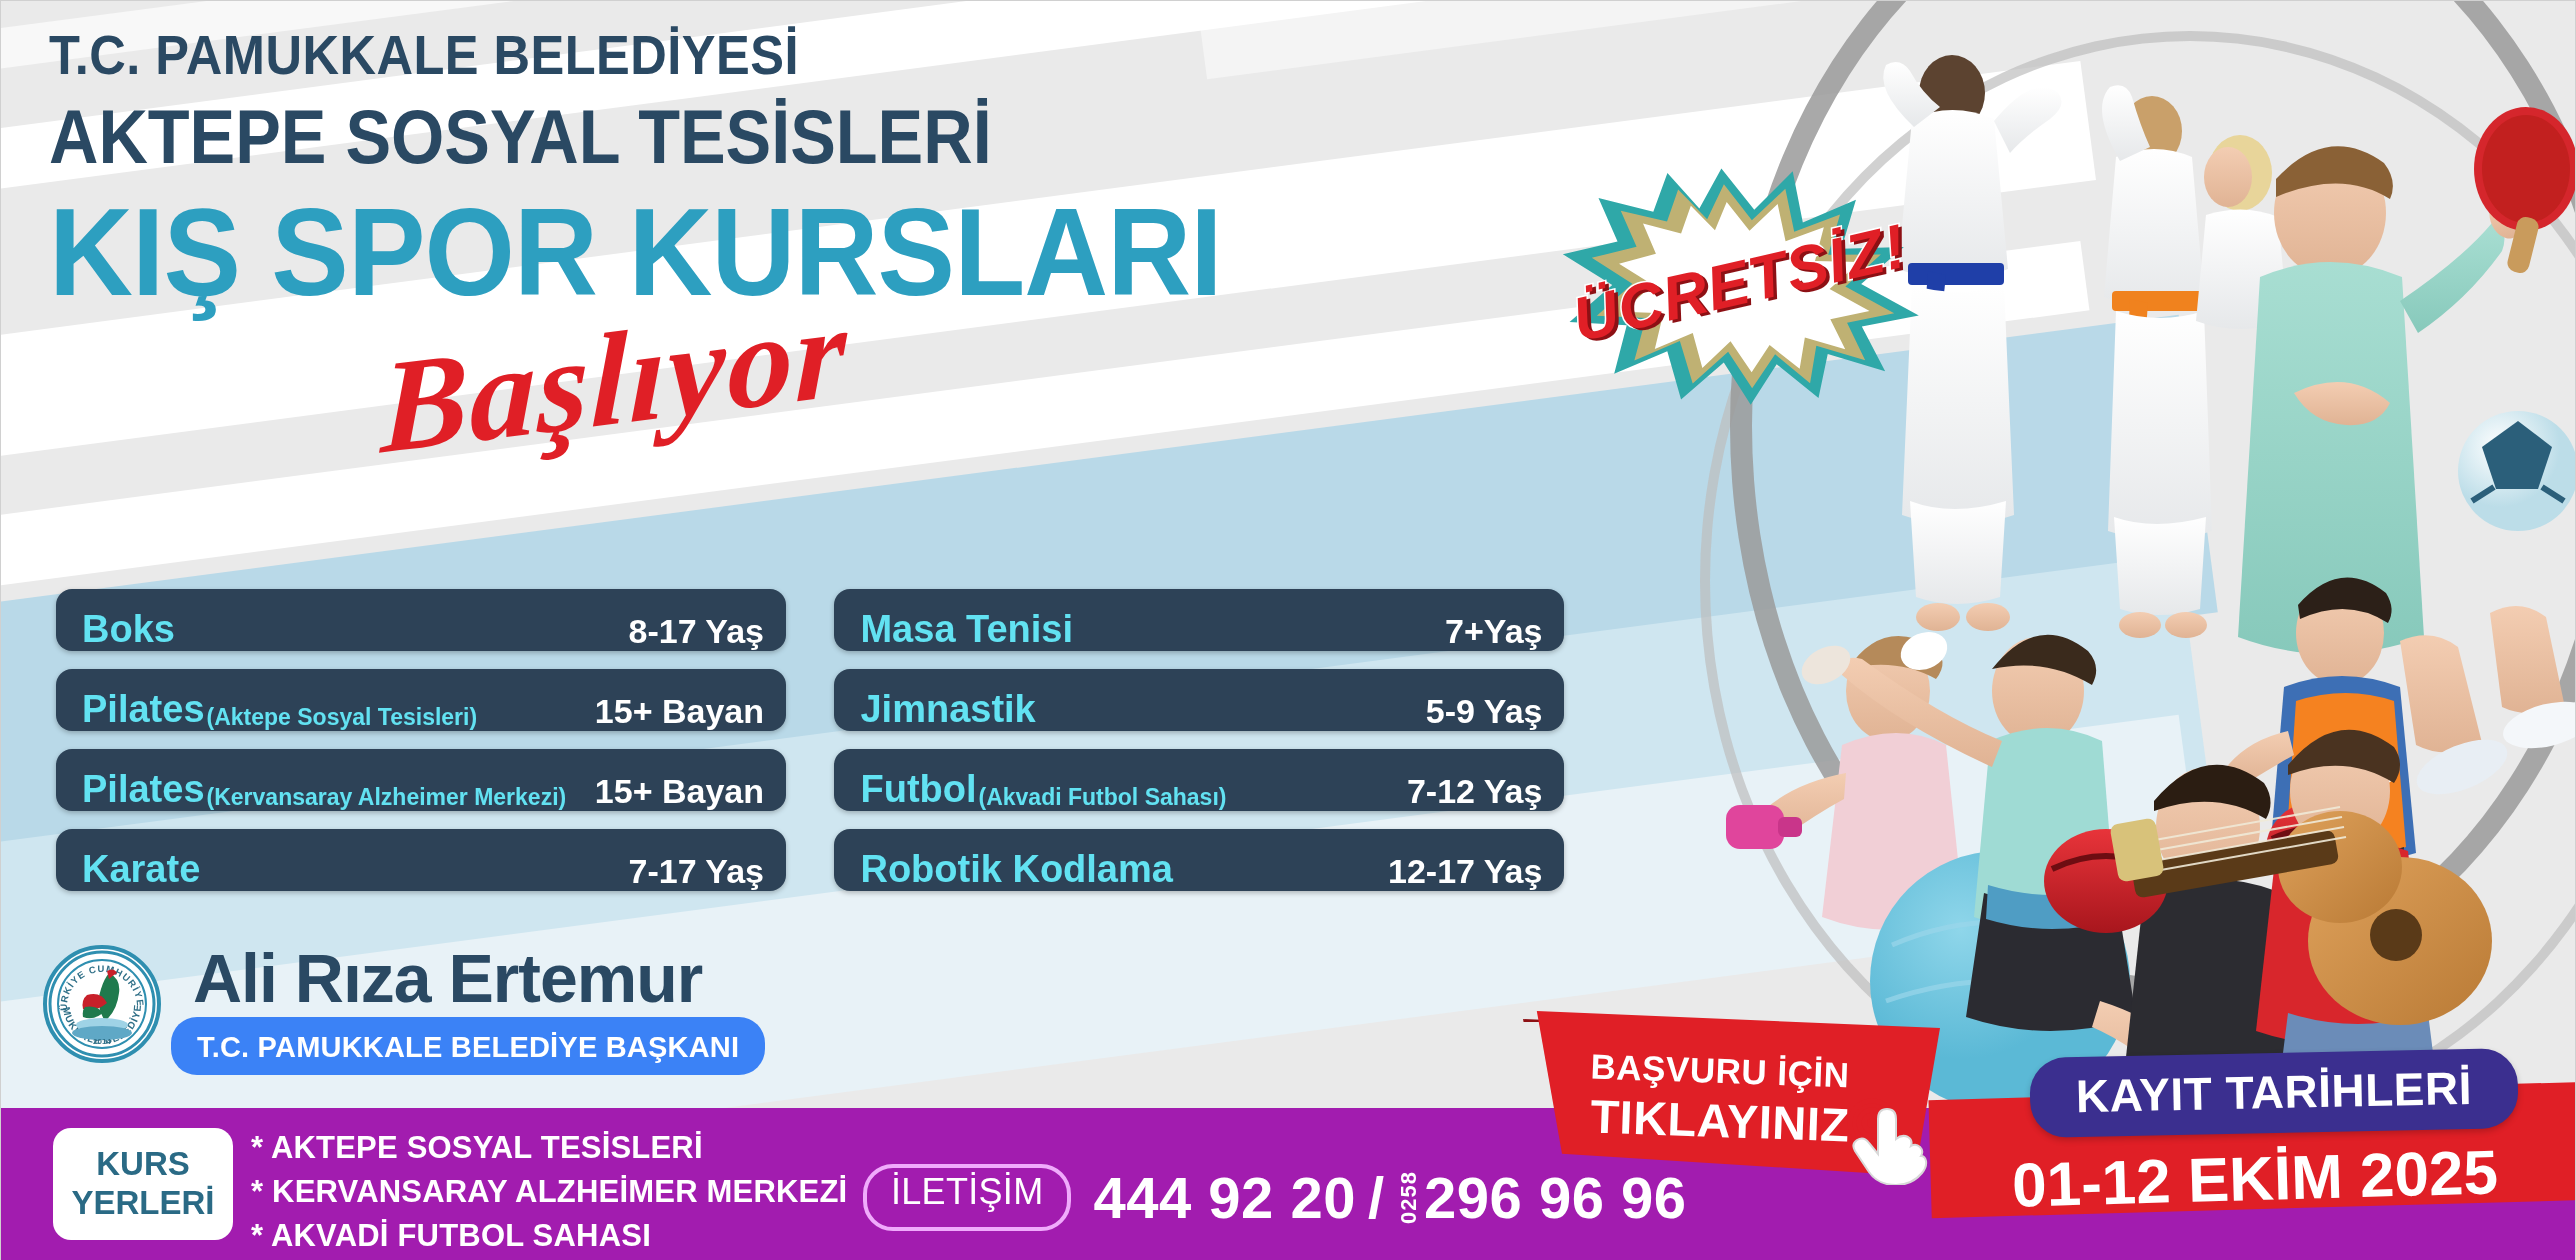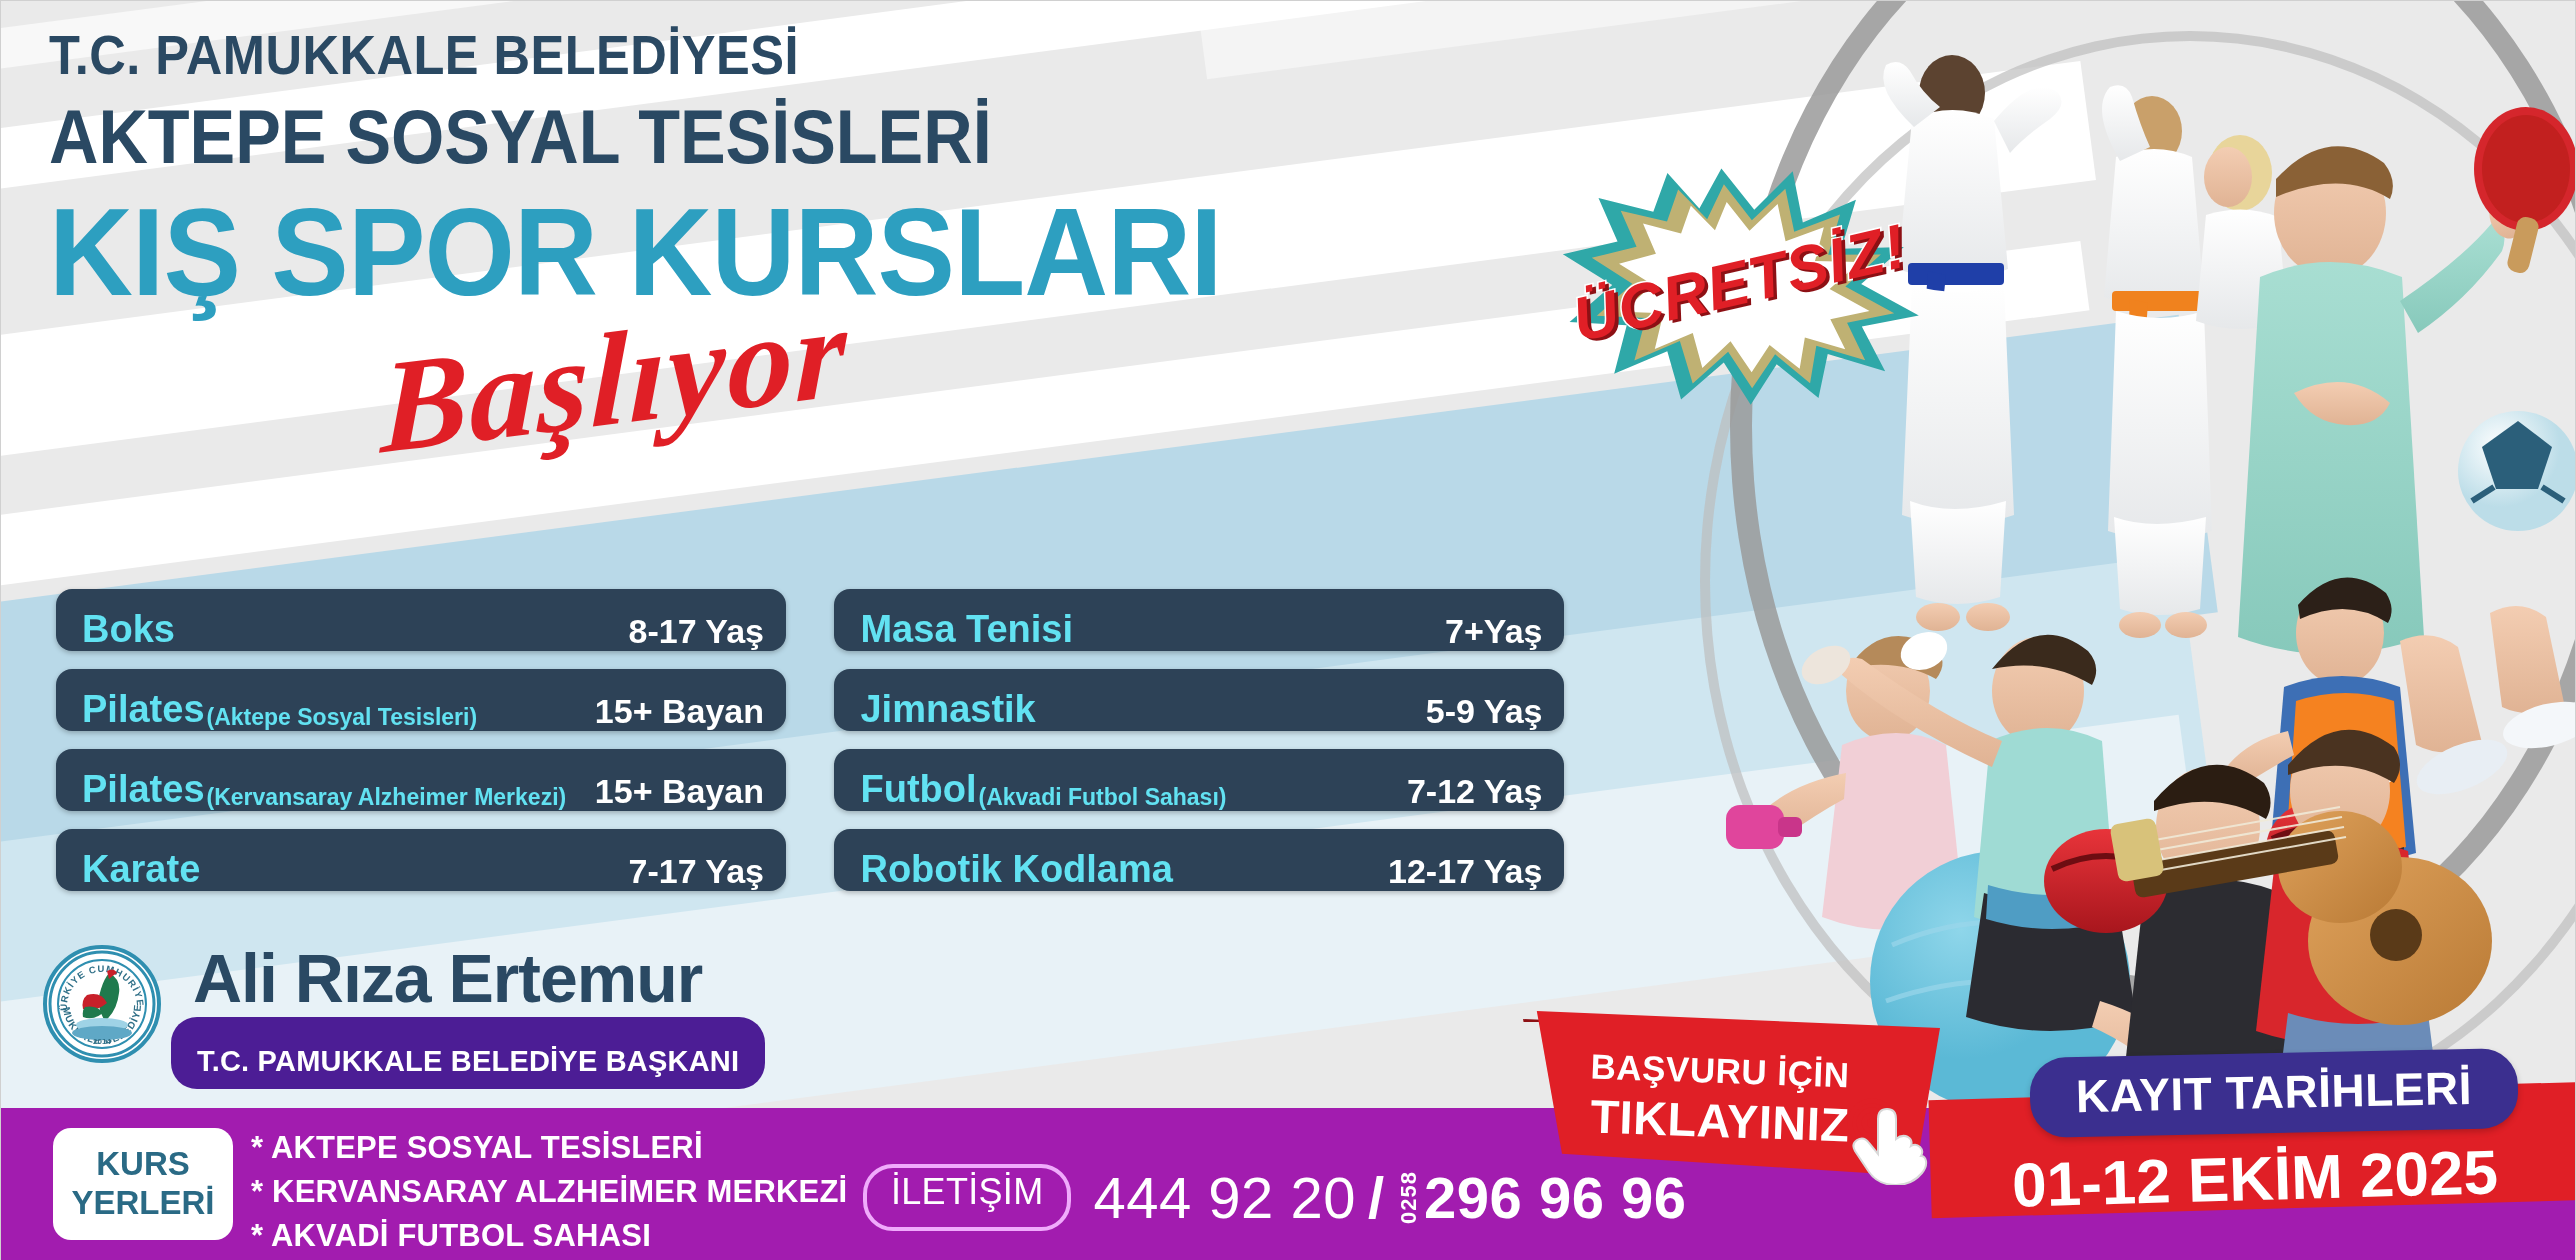--- a/index.html
+++ b/index.html
@@ -172,25 +172,25 @@
   .seal svg { display:block; }
   .mayor-name {
     position: absolute; left: 128px; top: 0;
     font-size: 68px; font-weight: 900;
     color: #2a4963;
     letter-spacing: -1px;
     margin-left: 22px;
   }
   .mayor-title {
     position: absolute; left: 128px; top: 78px;
-    background: #4c1d95;
+    background: #3b82f6;
     border-radius: 26px;
     color: #ffffff;
     font-size: 29px; font-weight: 700;
-    padding: 28px 26px 11px 26px;
+    padding: 14px 26px 11px 26px;
     letter-spacing: 0.2px;
     white-space: nowrap;
   }
 
   
   .cta {
     position: absolute; left: 1519px; top: 1010px;
     width: 420px; height: 170px; z-index: 22;
   }
   .cta-shape {
@@ -278,21 +278,21 @@
   }
   .contact-label {
     border: 4px solid #f0abfc;
     border-radius: 30px;
     color: #ffffff;
     font-size: 36px; font-weight: 400;
     padding: 3px 24px 14px 24px;
     letter-spacing: 0.3px;
   }
   .contact-num1 {
-    color: #ffffff; font-size: 58px; font-weight: 400;
+    color: #ffffff; font-size: 58px; font-weight: 700;
     margin-left: 22px; letter-spacing: 0.5px;
   }
   .contact-slash { color:#fff; font-size:58px; font-weight:900; margin: 0 12px; }
   .contact-areacode {
     color: #ffffff; font-size: 22px; font-weight: 700;
     writing-mode: vertical-rl; transform: rotate(180deg);
     letter-spacing: 1px; margin-right: 2px;
   }
   .contact-num2 {
     color: #ffffff; font-size: 58px; font-weight: 900; letter-spacing: 0.5px;

